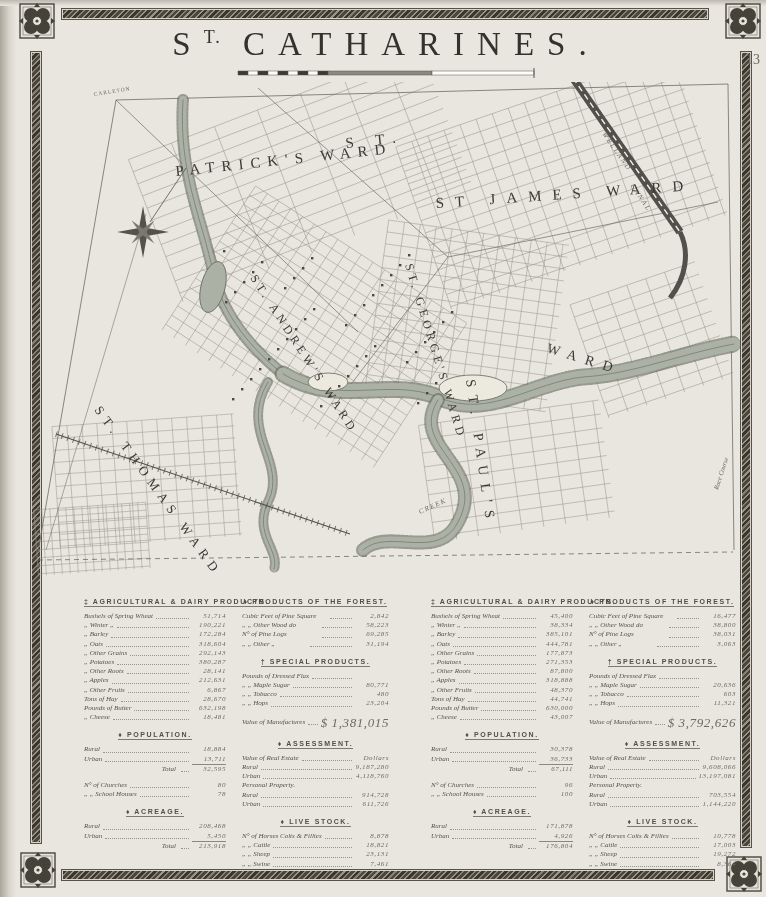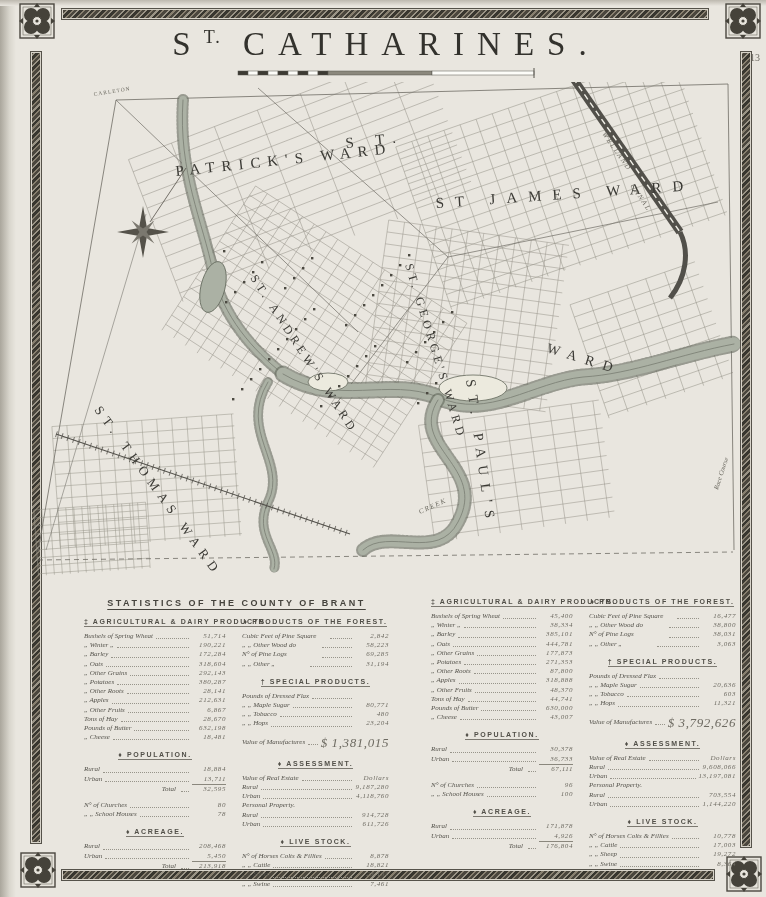--- a/index.html
+++ b/index.html
@@ -32,21 +32,21 @@
   .b-left{left:31px;top:52px;bottom:54px;width:10px;}
   .b-right{right:15px;top:52px;bottom:50px;width:10px;}
   .rosette{position:absolute;width:38px;height:38px;}
   .r-tl{left:18px;top:2px;}
   .r-tr{right:4px;top:2px;}
   .r-bl{left:19px;bottom:8px;}
   .r-br{right:3px;bottom:4px;}
 
   .page-number{
     position:absolute;top:52px;right:6px;
-    font-size:10px;color:#6d6a62;
+    font-size:14px;color:#6d6a62;
   }
 
   .title-wrap{position:absolute;top:26px;left:3px;width:100%;text-align:center;}
   .map-title{
     font-size:33px;letter-spacing:13px;color:#33322d;font-weight:400;
     white-space:nowrap;
   }
   .map-title sup{font-size:18px;letter-spacing:2px;}
   .scale-row{
     margin-top:2px;
@@ -479,21 +479,20 @@
         <text x="574" y="52" transform="rotate(55 574 52)" font-size="7" class="tiny" style="letter-spacing:2px;font-style:italic;">WELLAND</text>
         <text x="602" y="104" transform="rotate(55 602 104)" font-size="7" class="tiny" style="letter-spacing:2px;font-style:italic;">CANAL</text>
         <text x="392" y="432" transform="rotate(-24 392 432)" font-size="7" class="tiny" style="letter-spacing:1.5px;font-style:italic;">CREEK</text>
         <text x="66" y="14" transform="rotate(-9 66 14)" font-size="5.5" class="tiny" style="letter-spacing:1px;">CARLETON</text>
         <text x="690" y="408" transform="rotate(-72 690 408)" font-size="6.5" class="tiny" style="font-style:italic;">Race Course</text>
       </svg>
   </div>
 
   <div class="stats" id="tables">
       <section class="county">
-        <h2>STATISTICS  OF  THE   COUNTY  OF  BRANT</h2>
         <div class="cols">
           <div class="col-l">
             <div class="sec">
               <div class="sechead"><span>‡ AGRICULTURAL &amp; DAIRY PRODUCTS.</span></div>
               <div class="row">
                 <span class="lbl">Bushels of Spring Wheat</span>
                 <span class="dots"></span>
                 <span class="val">51,714</span>
               </div>
               <div class="row">

